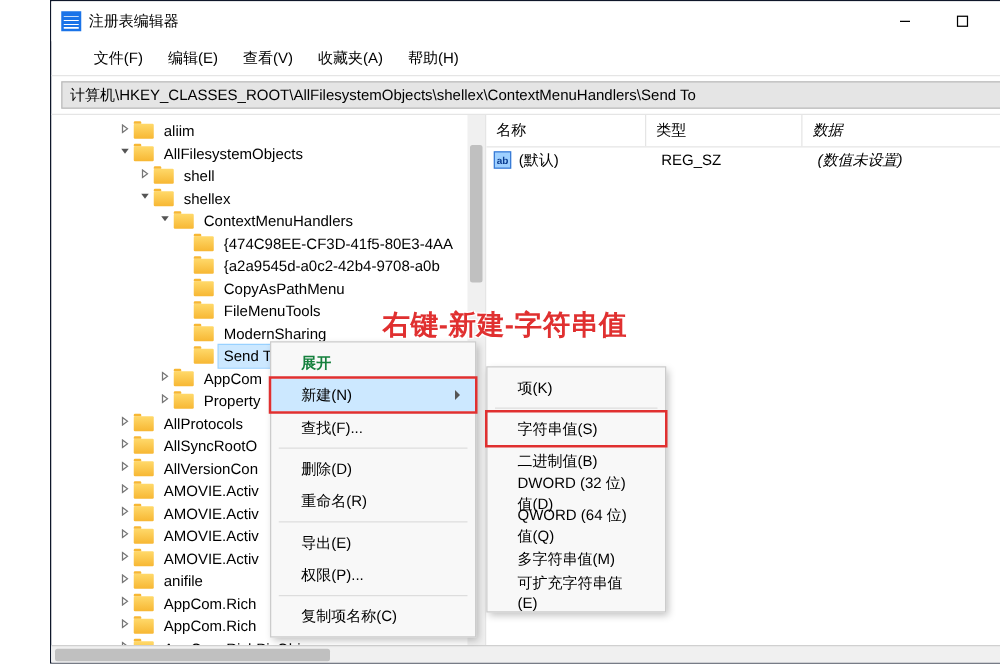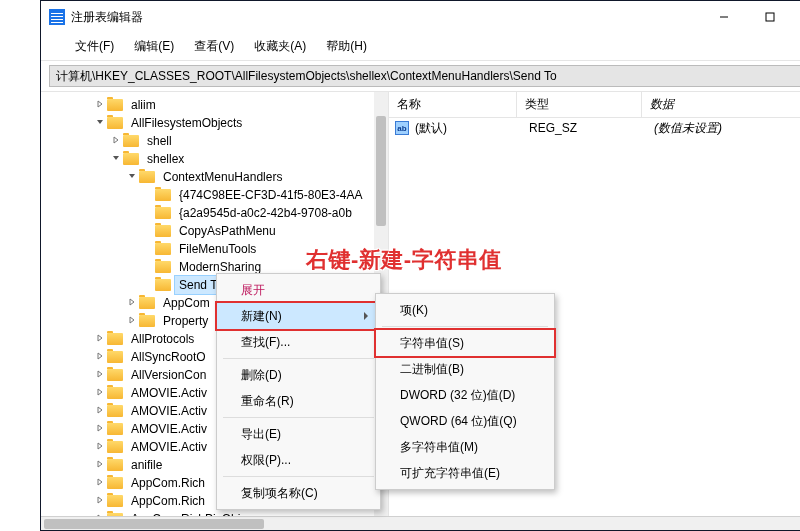--- a/index.html
+++ b/index.html
@@ -31,23 +31,23 @@
   .col { padding: 4px 8px; border-right: 1px solid #e5e5e5; }
   .col-name { width: 128px; }
   .col-type { width: 125px; }
   .col-data { flex: 1; font-style: italic; }
   .list-row { display: flex; font-size: 12px; align-items: center; height: 20px; }
   .val-icon { width: 14px; height: 14px; background: #9ed0ff; border: 1px solid #3a7bd5; margin: 0 4px 0 6px; font-size: 8px; color: #0b3d91; display: inline-flex; align-items: center; justify-content: center; font-weight: bold; }
   .scroll-x { position: absolute; left: 0; right: 0; bottom: 0; height: 14px; background: #f0f0f0; border-top: 1px solid #d0d0d0; display: flex; align-items: center; }
   .scroll-thumb { height: 10px; background: #c0c0c0; border-radius: 2px; margin-left: 3px; }
   .context-menu { position: absolute; background: #f8f8f8; border: 1px solid #ccc; box-shadow: 2px 3px 6px rgba(0,0,0,0.25); font-size: 12px; z-index: 50; padding: 3px 0; }
   .cm1 { left: 175px; top: 272px; width: 165px; }
-  .cm2 { left: 334px; top: 292px; width: 180px; }
+  .cm2 { left: 348px; top: 292px; width: 144px; }
   .cm-row { display: flex; align-items: center; height: 26px; padding: 0 22px 0 24px; position: relative; }
-  .cm-row.disabled { color: #be185d; }
+  .cm-row.disabled { color: #15803d; font-weight: bold; }
   .cm-row.highlight { background: #cce8ff; }
   .cm-row.submenu::after { content: ""; position: absolute; right: 8px; top: 9px; border: 4px solid transparent; border-left-color: #555; }
   .cm-sep { height: 1px; background: #ddd; margin: 3px 6px; }
   .instruction { position: absolute; left: 265px; top: 244px; font-size: 22px; font-weight: 700; color: #e03030; text-shadow: -1px -1px 0 #fff,1px -1px 0 #fff,-1px 1px 0 #fff,1px 1px 0 #fff; z-index: 60; letter-spacing: 0.5px; }
   .scroll-y { position: absolute; right: 0; top: 0; width: 14px; bottom: 0; background: #f0f0f0; }
   .scroll-y .thumb { position: absolute; left: 2px; right: 2px; top: 24px; height: 110px; background: #c0c0c0; border-radius: 2px; }
   .bottom-bar { height: 14px; background: #fff; }
 </style>
 </head>
 <body>

